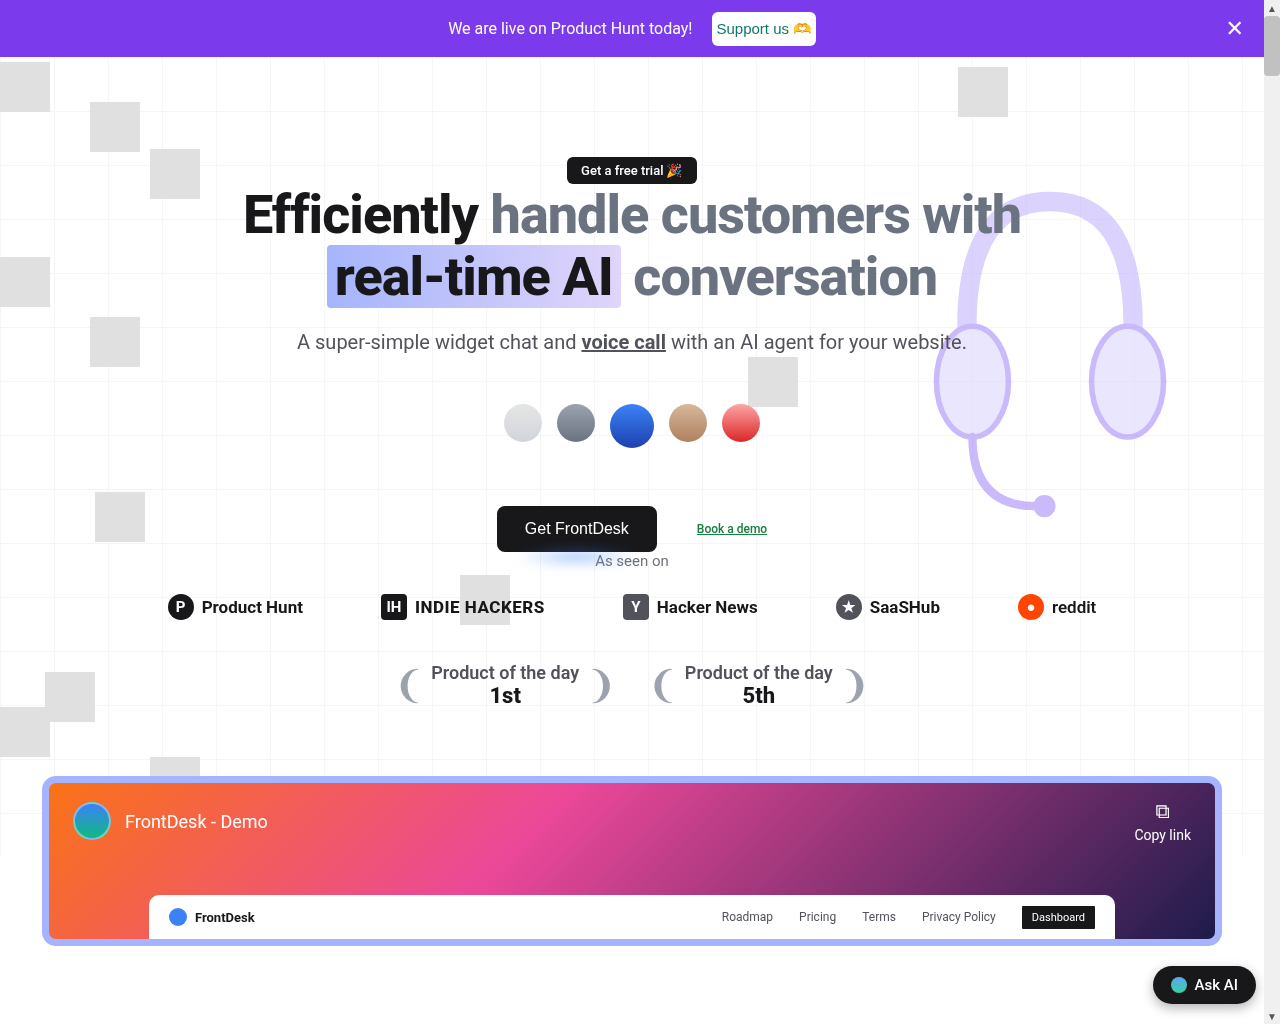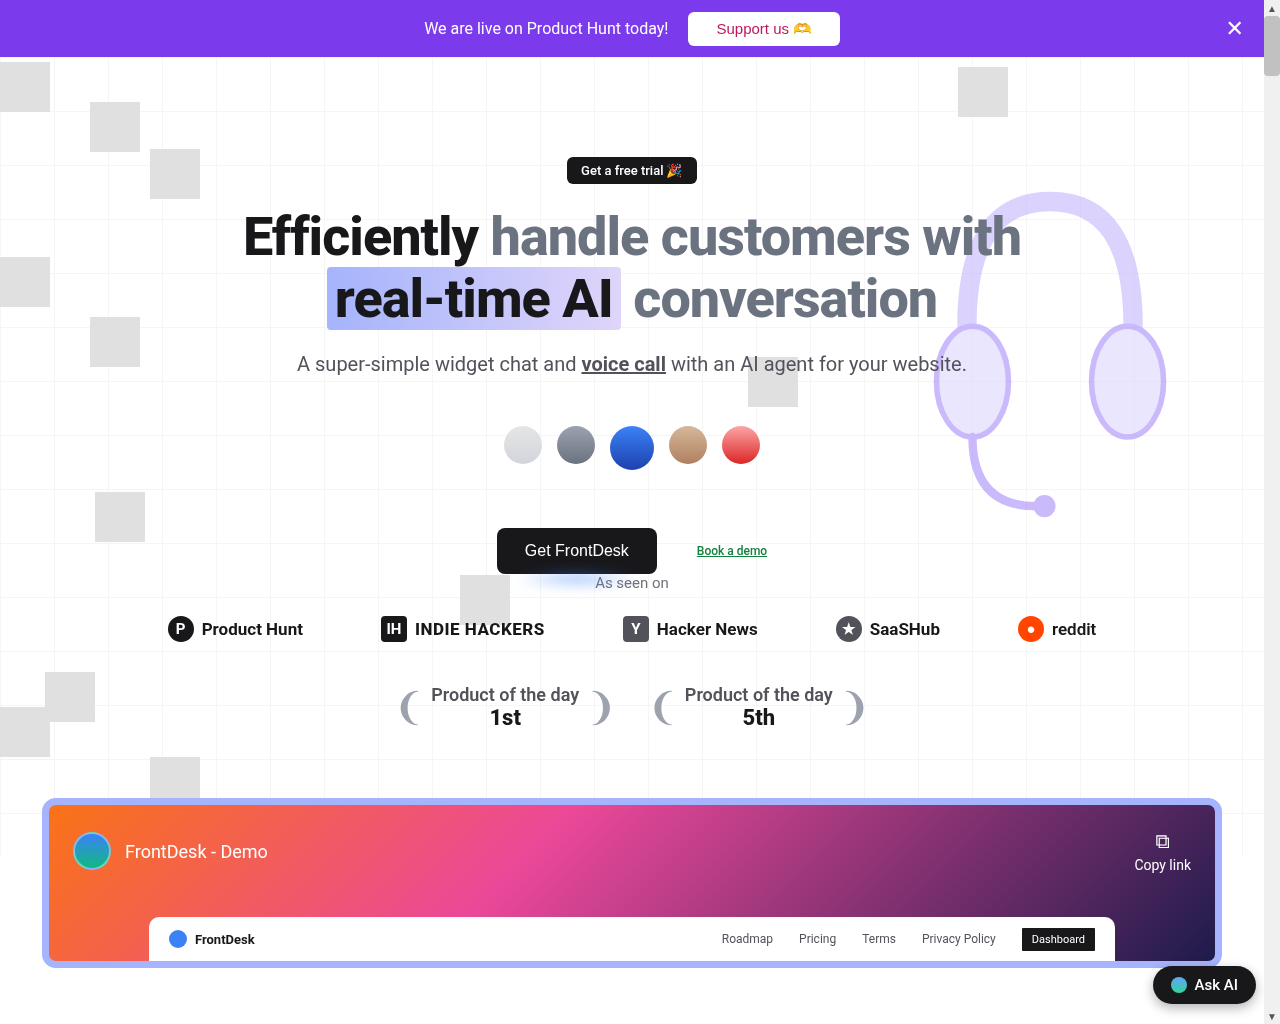--- a/index.html
+++ b/index.html
@@ -24,22 +24,22 @@
   height: 57px;
   display: flex;
   align-items: center;
   justify-content: center;
   gap: 20px;
   position: relative;
   width: 1264px;
 }
 .banner-text { color: #fff; font-size: 16px; }
 .banner-btn {
-  background: #fff; color: #be185d; border: none; border-radius: 6px;
-  padding: 8px 28px; font-size: 15px; font-weight: 500; cursor: pointer;
+  background: #fff; color: #0f766e; border: none; border-radius: 6px;
+  padding: 8px 4px; font-size: 15px; font-weight: 500; cursor: pointer;
 }
 .banner-close {
   position: absolute; right: 20px; top: 50%; transform: translateY(-50%);
   color: #fff; font-size: 22px; cursor: pointer; background: none; border: none;
 }
 
 .bg-grid {
   position: absolute; top: 57px; left: 0; width: 1264px; height: 800px;
   z-index: -1;
   background-image:
@@ -67,21 +67,20 @@
   font-size: 13px;
   font-weight: 500;
   padding: 6px 14px;
   border-radius: 6px;
   cursor: pointer;
 }
 h1.title {
   font-size: 54px;
   font-weight: 800;
   line-height: 1.15;
-  margin-top: 22px;
   color: #6b7280;
   letter-spacing: -1px;
 }
 h1.title .dark { color: #18181b; }
 h1.title .highlight {
   background: linear-gradient(90deg, #a5b4fc, #e0d5fa);
   color: #18181b;
   padding: 0 8px;
   border-radius: 4px;
 }
@@ -164,21 +163,21 @@
   width: 1180px;
   border: 7px solid #a5b4fc;
   border-radius: 14px;
   overflow: hidden;
   background: linear-gradient(135deg, #f97316 0%, #ec4899 40%, #1e1b4b 100%);
   position: relative;
   height: 170px;
 }
 .video-header {
   display: flex; align-items: center; justify-content: space-between;
-  padding: 24px 24px;
+  padding: 16px 24px;
 }
 .video-left { display: flex; align-items: center; gap: 14px; }
 .video-avatar {
   width: 38px; height: 38px; border-radius: 50%;
   background: linear-gradient(#3b82f6,#10b981);
   border: 2px solid rgba(255,255,255,.4);
 }
 .video-title { color: #fff; font-size: 18px; font-weight: 400; }
 .video-right { text-align: center; color: #fff; font-size: 14px; cursor: pointer; }
 .copy-icon { font-size: 20px; margin-bottom: 4px; }

